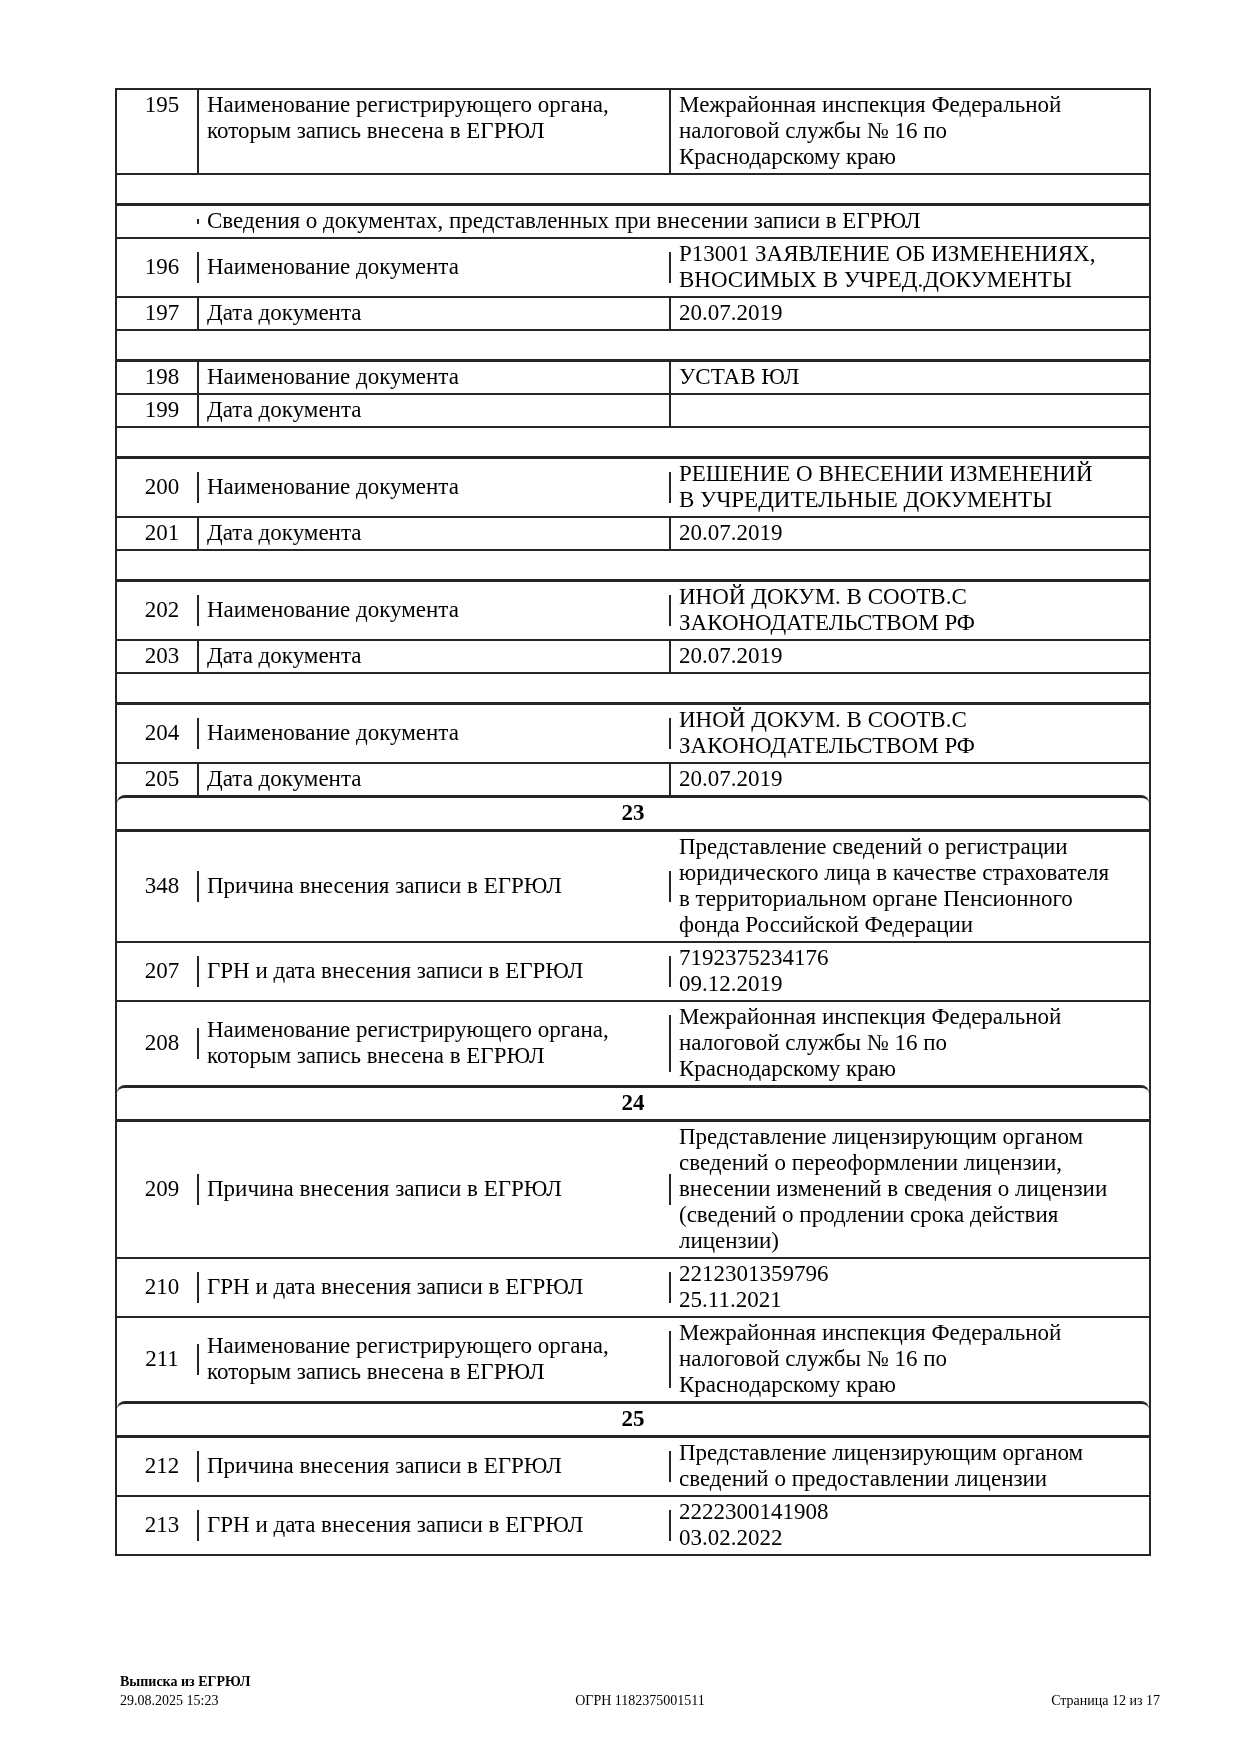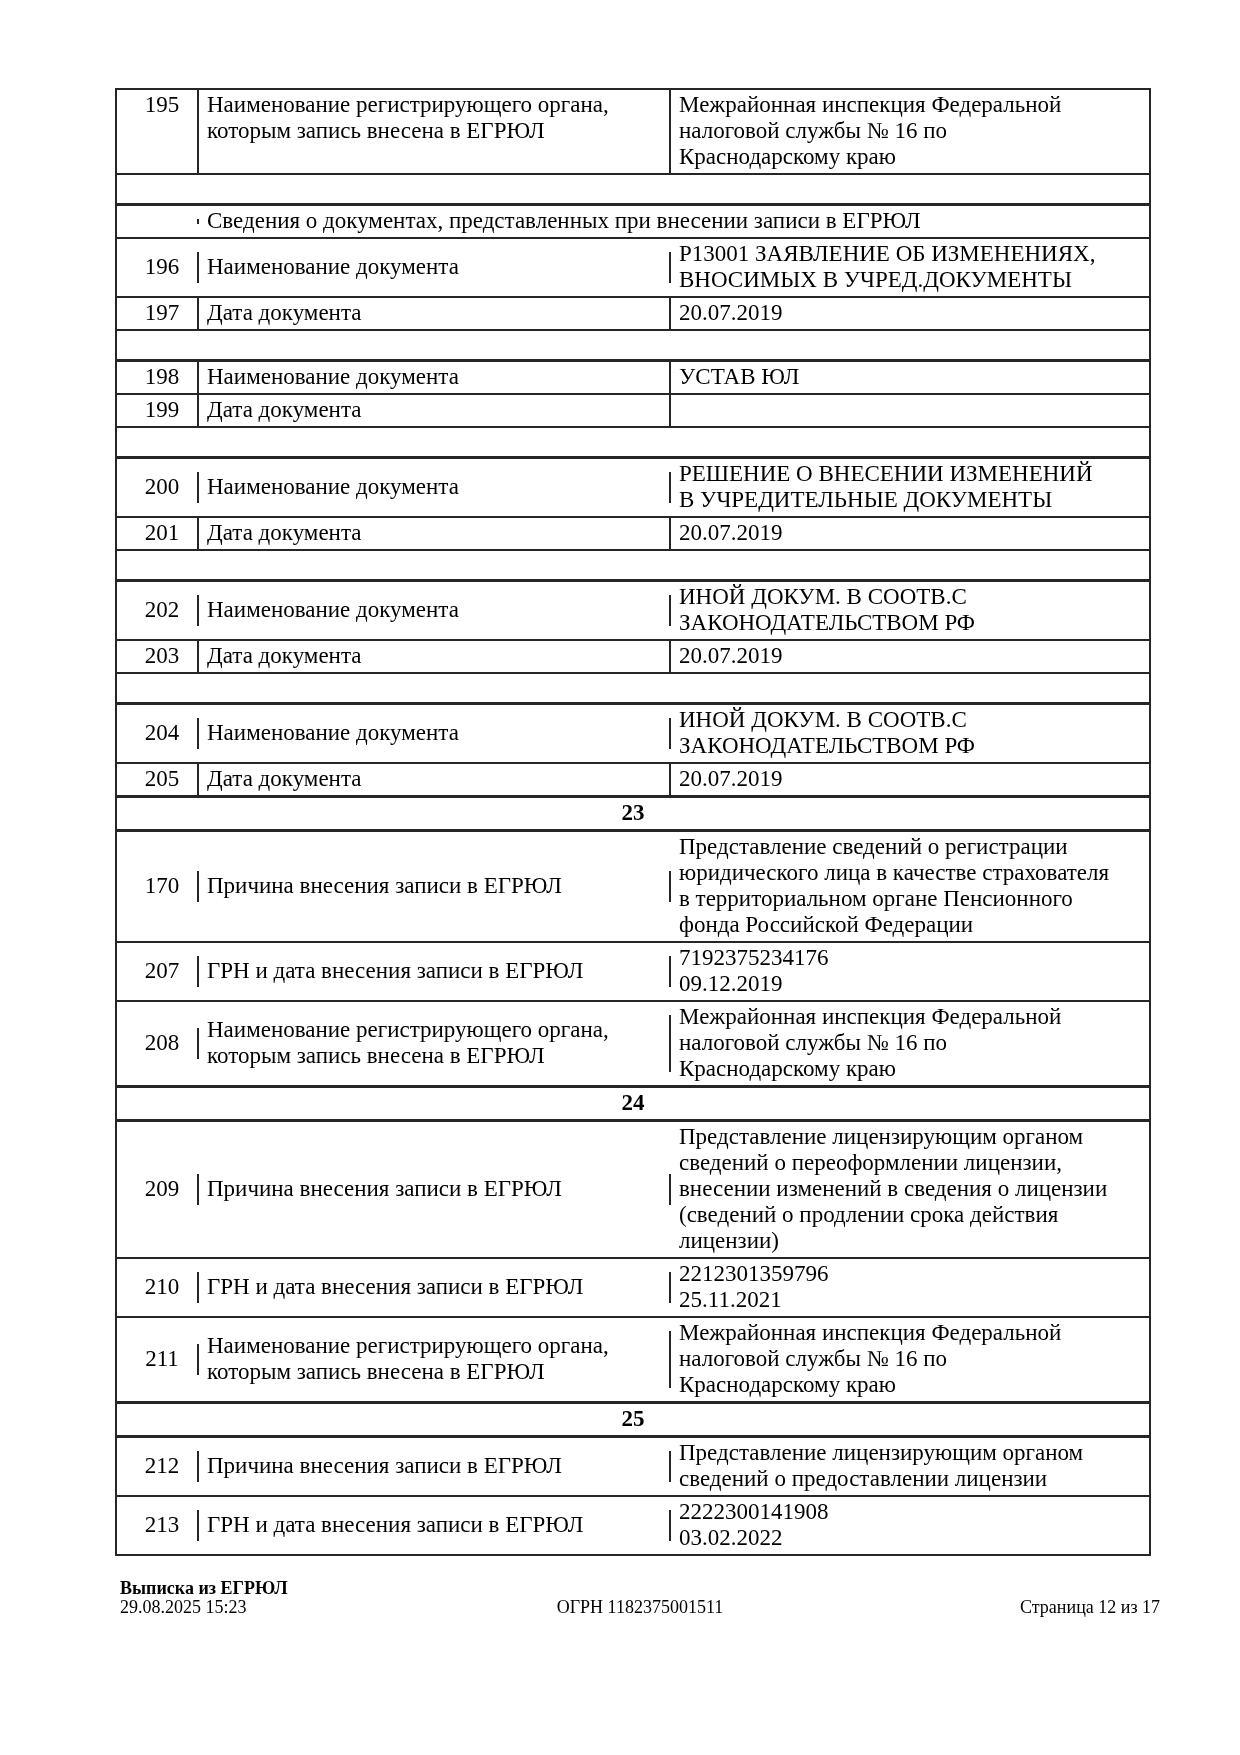--- a/index.html
+++ b/index.html
@@ -51,35 +51,35 @@
   }
   .cell.name {
     flex: 0 0 472px;
     border-right: 2px solid #262626;
   }
   .cell.value { flex: 1 1 auto; min-width: 0; }
   .cell.merged { flex: 1 1 auto; min-width: 0; }
 
   .trow.spacer { height: 30px; }
 
-  .trow.section { justify-content: center; }
+  .trow.section { justify-content: center; border-radius: 8px; }
   .cell.section-label {
     font-weight: bold;
     text-align: center;
     padding: 2px 8px 3px 8px;
   }
 
   
   .page-footer {
     position: absolute;
     left: 120px;
     right: 80px;
-    top: 1579px;
+    top: 1672px;
     height: 42px;
-    font-size: 18px;
+    font-size: 14px;
     line-height: 19px;
   }
   .footer-left { position: absolute; left: 0; top: 0; }
   .footer-title { font-weight: bold; }
   .footer-center {
     position: absolute;
     left: 50%;
     transform: translateX(-50%);
     top: 19px;
     white-space: nowrap;
@@ -162,21 +162,21 @@
     </div>
     <div class="trow field">
       <div class="cell num">205</div>
       <div class="cell name">Дата документа</div>
       <div class="cell value">20.07.2019</div>
     </div>
     <div class="trow section block-start">
       <div class="cell section-label">23</div>
     </div>
     <div class="trow field block-start">
-      <div class="cell num">170</div>
+      <div class="cell num">348</div>
       <div class="cell name">Причина внесения записи в ЕГРЮЛ</div>
       <div class="cell value">Представление сведений о регистрации
 юридического лица в качестве страхователя
 в территориальном органе Пенсионного
 фонда Российской Федерации</div>
     </div>
     <div class="trow field">
       <div class="cell num">207</div>
       <div class="cell name">ГРН и дата внесения записи в ЕГРЮЛ</div>
       <div class="cell value">7192375234176

